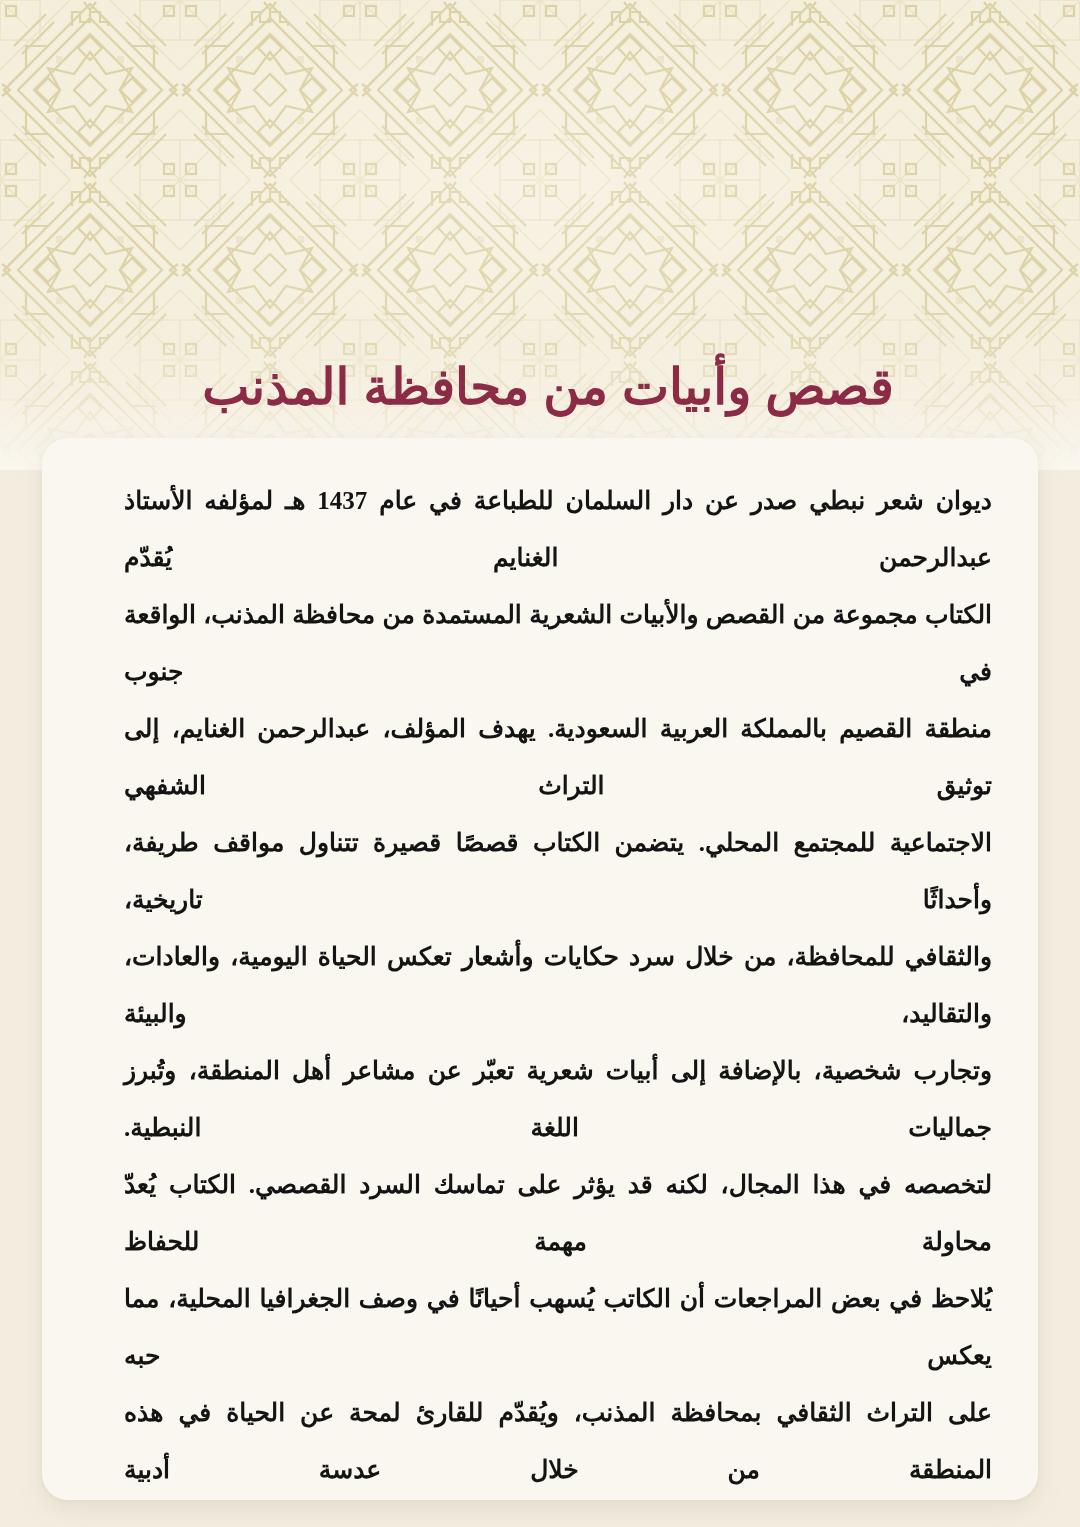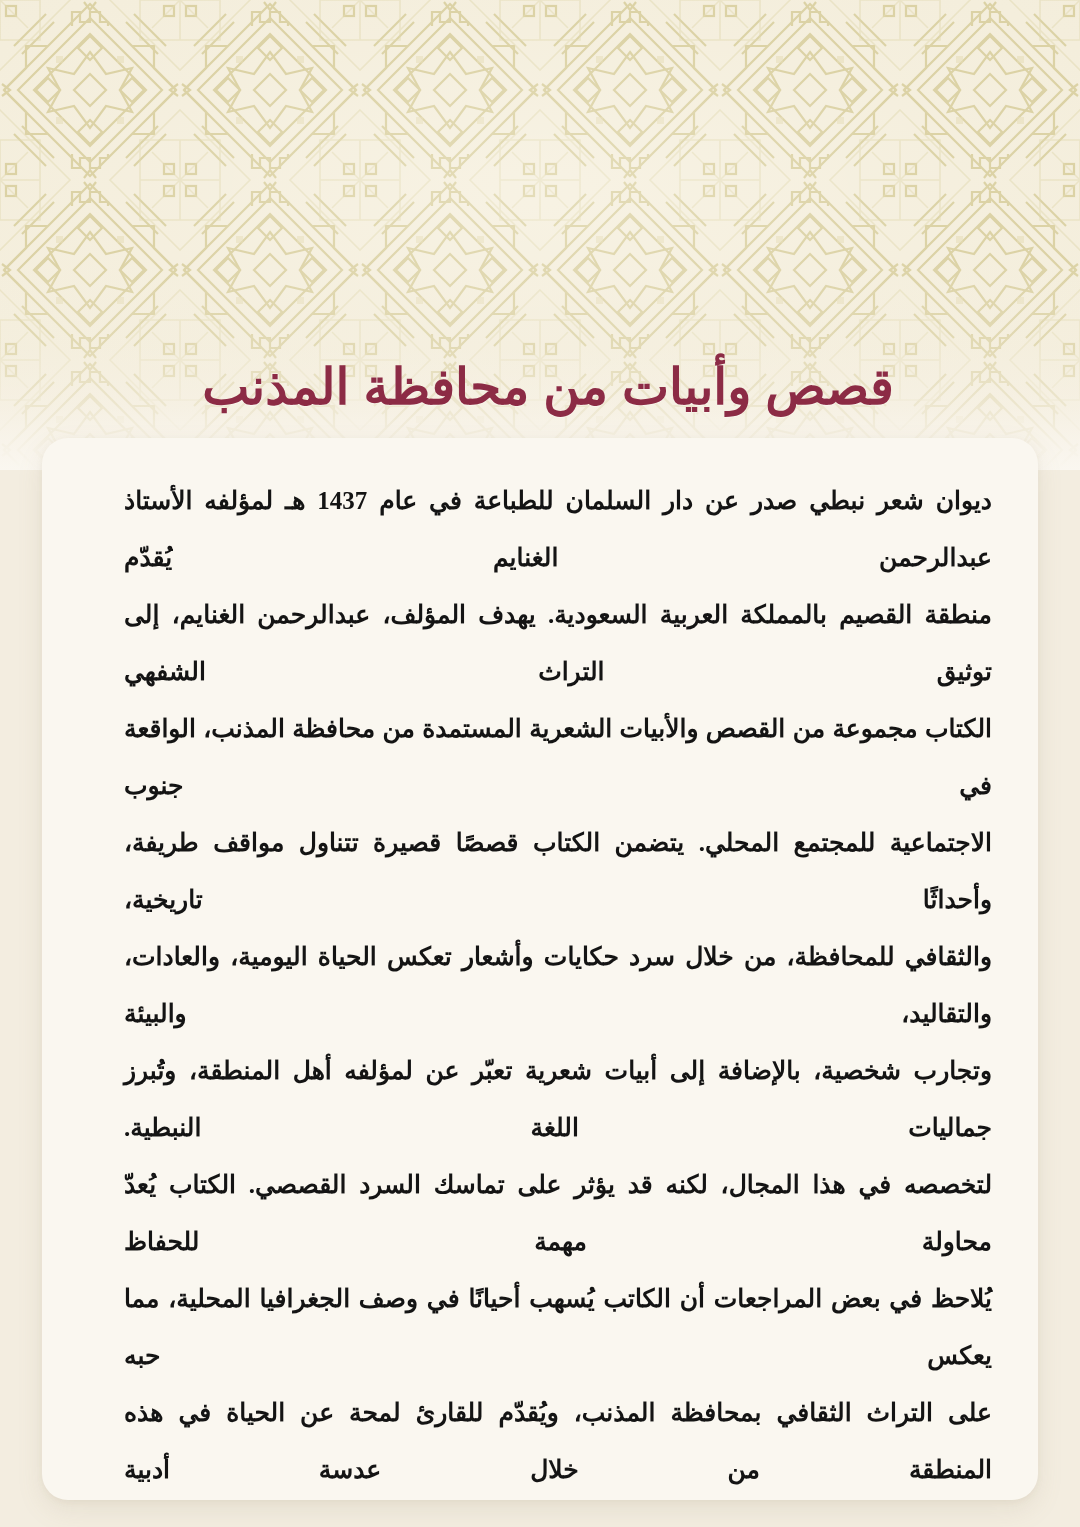--- a/index.html
+++ b/index.html
@@ -215,24 +215,24 @@
   <div id="pattern-vignette"></div>
   <div id="pattern-fade"></div>
 </div>
 
 <h1 id="page-title">قصص وأبيات من محافظة المذنب</h1>
 
 <section id="content-card">
   <div id="card-body">
     <p class="body-paragraph">
       <span class="text-line">ديوان شعر نبطي صدر عن دار السلمان للطباعة في عام 1437 هـ لمؤلفه الأستاذ عبدالرحمن الغنايم يُقدّم</span>
+      <span class="text-line">الكتاب مجموعة من القصص والأبيات الشعرية المستمدة من محافظة المذنب، الواقعة في جنوب</span>
       <span class="text-line">منطقة القصيم بالمملكة العربية السعودية. يهدف المؤلف، عبدالرحمن الغنايم، إلى توثيق التراث الشفهي</span>
-      <span class="text-line">الكتاب مجموعة من القصص والأبيات الشعرية المستمدة من محافظة المذنب، الواقعة في جنوب</span>
       <span class="text-line">الاجتماعية للمجتمع المحلي. يتضمن الكتاب قصصًا قصيرة تتناول مواقف طريفة، وأحداثًا تاريخية،</span>
       <span class="text-line">والثقافي للمحافظة، من خلال سرد حكايات وأشعار تعكس الحياة اليومية، والعادات، والتقاليد، والبيئة</span>
-      <span class="text-line">وتجارب شخصية، بالإضافة إلى أبيات شعرية تعبّر عن لمؤلفه أهل المنطقة، وتُبرز جماليات اللغة النبطية.</span>
+      <span class="text-line">وتجارب شخصية، بالإضافة إلى أبيات شعرية تعبّر عن مشاعر أهل المنطقة، وتُبرز جماليات اللغة النبطية.</span>
       <span class="text-line">لتخصصه في هذا المجال، لكنه قد يؤثر على تماسك السرد القصصي. الكتاب يُعدّ محاولة مهمة للحفاظ</span>
       <span class="text-line">يُلاحظ في بعض المراجعات أن الكاتب يُسهب أحيانًا في وصف الجغرافيا المحلية، مما يعكس حبه</span>
       <span class="text-line">على التراث الثقافي بمحافظة المذنب، ويُقدّم للقارئ لمحة عن الحياة في هذه المنطقة من خلال عدسة أدبية</span>
       <span class="text-line last-line">وشعرية.ويأتي الكتاب في 192 صفحة من القطع المتوسط</span>
     </p>
   </div>
 </section>
 
 </body></html>

